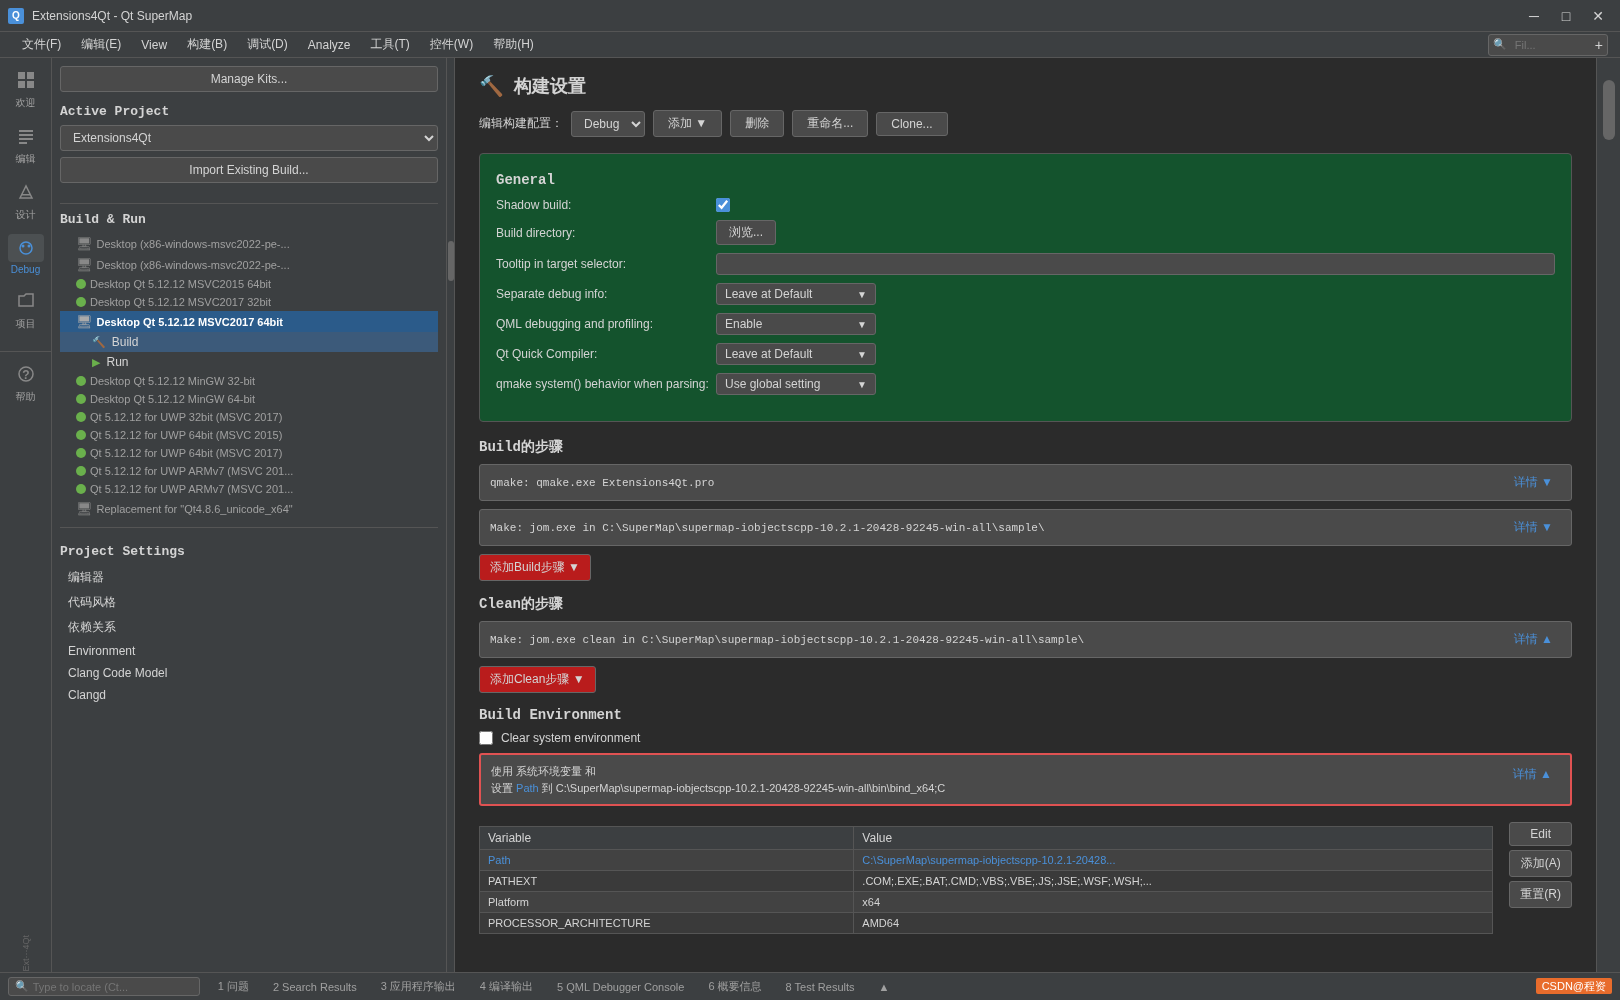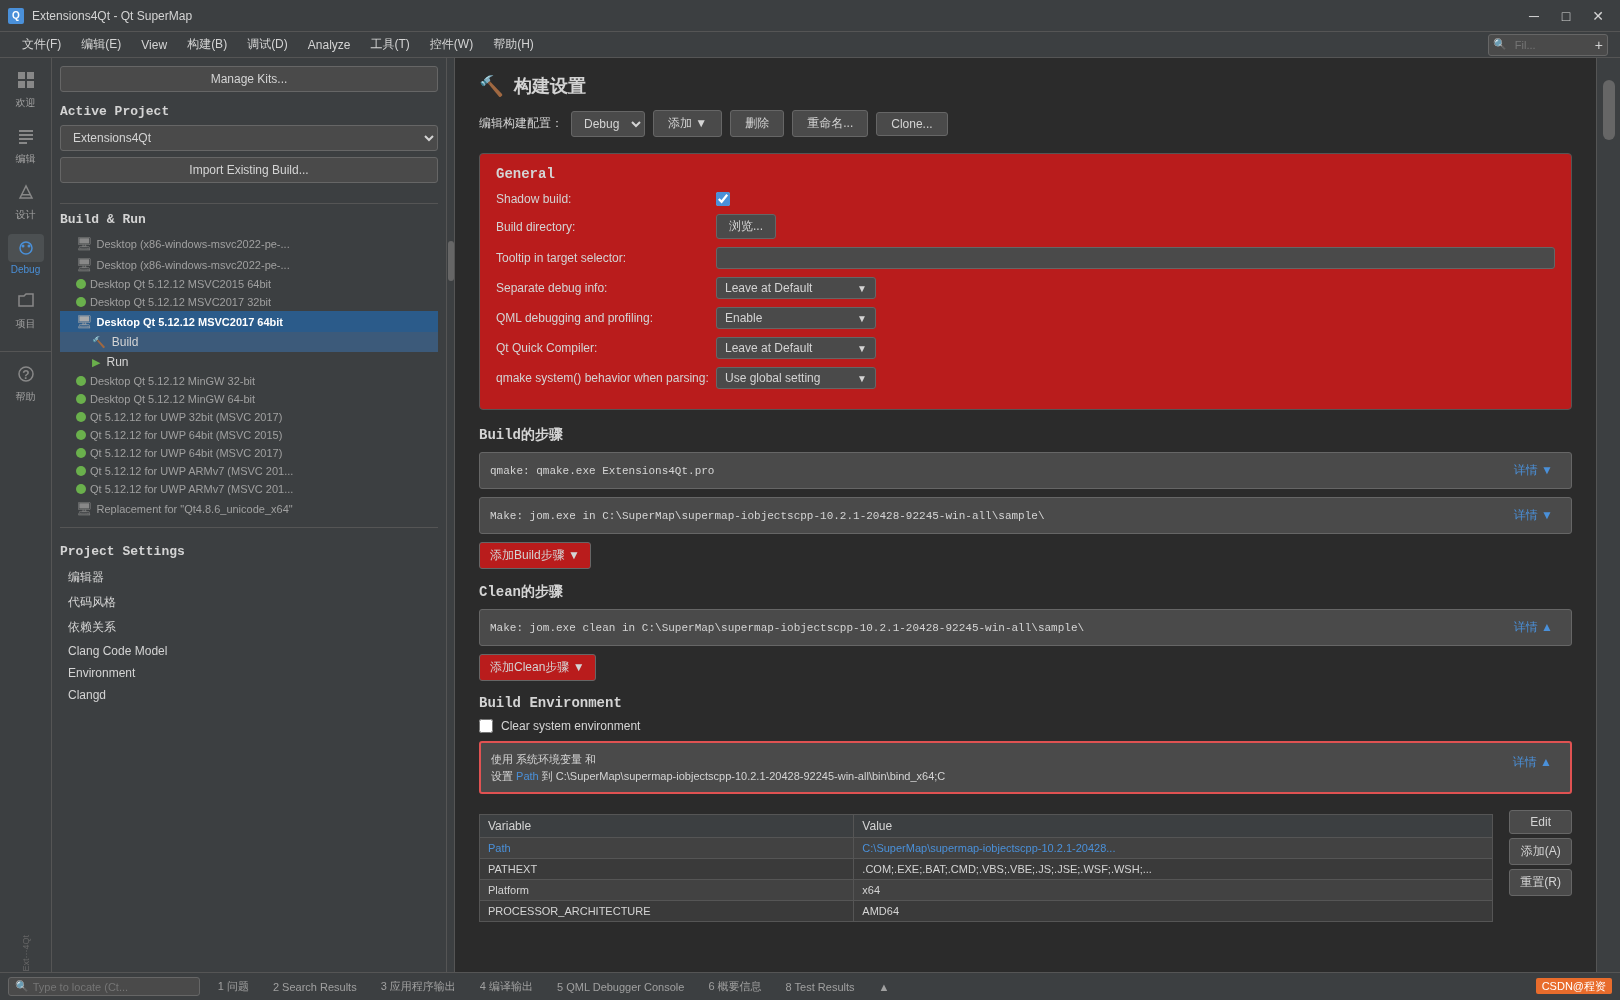--- a/index.html
+++ b/index.html
@@ -54,21 +54,21 @@
     .main-content { flex: 1; background: #2b2b2b; overflow-y: auto; padding: 16px 24px; }
 
     .page-title-row { display: flex; align-items: center; gap: 10px; margin-bottom: 12px; }
     .page-title-icon { font-size: 20px; }
     .page-title { font-size: 18px; font-weight: bold; color: #d4d4d4; font-family: '宋体', serif; }
 
     .config-row { display: flex; align-items: center; gap: 8px; margin-bottom: 16px; }
     .config-dropdown { padding: 4px 8px; background: #4a4a4a; border: 1px solid #666; color: #d4d4d4; font-size: 12px; border-radius: 3px; cursor: pointer; }
     .action-btn { padding: 4px 14px; background: #4a4a4a; border: 1px solid #666; color: #d4d4d4; font-size: 12px; border-radius: 3px; cursor: pointer; }
 
-    .section-card { background: #b91c1c; border: 1px solid #555; border-radius: 4px; padding: 12px 16px; margin-bottom: 16px; }
+    .section-card { background: #14532d; border: 1px solid #555; border-radius: 4px; padding: 18px 16px; margin-bottom: 16px; }
     .section-card-title { font-size: 14px; font-weight: bold; color: #d4d4d4; margin-bottom: 10px; font-family: 'Courier New', monospace; }
     
     .field-row { display: flex; align-items: center; margin-bottom: 8px; }
     .field-label { width: 220px; font-size: 12px; color: #d4d4d4; flex-shrink: 0; }
     .field-value { flex: 1; display: flex; align-items: center; gap: 8px; }
     .checkbox-input { width: 14px; height: 14px; accent-color: #4a90d9; cursor: pointer; }
     .text-input { flex: 1; padding: 3px 8px; background: #4a4a4a; border: 1px solid #666; color: #d4d4d4; font-size: 12px; border-radius: 3px; }
     .browse-btn { padding: 3px 12px; background: #4a4a4a; border: 1px solid #666; color: #d4d4d4; font-size: 12px; border-radius: 3px; cursor: pointer; white-space: nowrap; }
     .select-dropdown { padding: 3px 8px; background: #4a4a4a; border: 1px solid #666; color: #d4d4d4; font-size: 12px; border-radius: 3px; cursor: pointer; min-width: 160px; display: flex; align-items: center; justify-content: space-between; }
     .select-dropdown .arrow { margin-left: 8px; font-size: 10px; }
@@ -281,22 +281,22 @@
       <span style="font-size: 13px; color: #888;">🖥</span>
       <span>Replacement for "Qt4.8.6_unicode_x64"</span>
     </div>
 
     <hr class="divider-line">
 
     <div class="project-settings-title">Project Settings</div>
     <div class="settings-item">编辑器</div>
     <div class="settings-item">代码风格</div>
     <div class="settings-item">依赖关系</div>
+    <div class="settings-item">Environment</div>
     <div class="settings-item">Clang Code Model</div>
-    <div class="settings-item">Environment</div>
     <div class="settings-item">Clangd</div>
   </div>
 
   <div style="width: 8px; background: #3c3f41; border-right: 1px solid #555; display: flex; flex-direction: column;">
     <div style="flex: 1; position: relative;">
       <div style="position: absolute; top: 20%; left: 1px; width: 6px; height: 40px; background: #666; border-radius: 3px;"></div>
     </div>
   </div>
 
   <div class="main-content">

